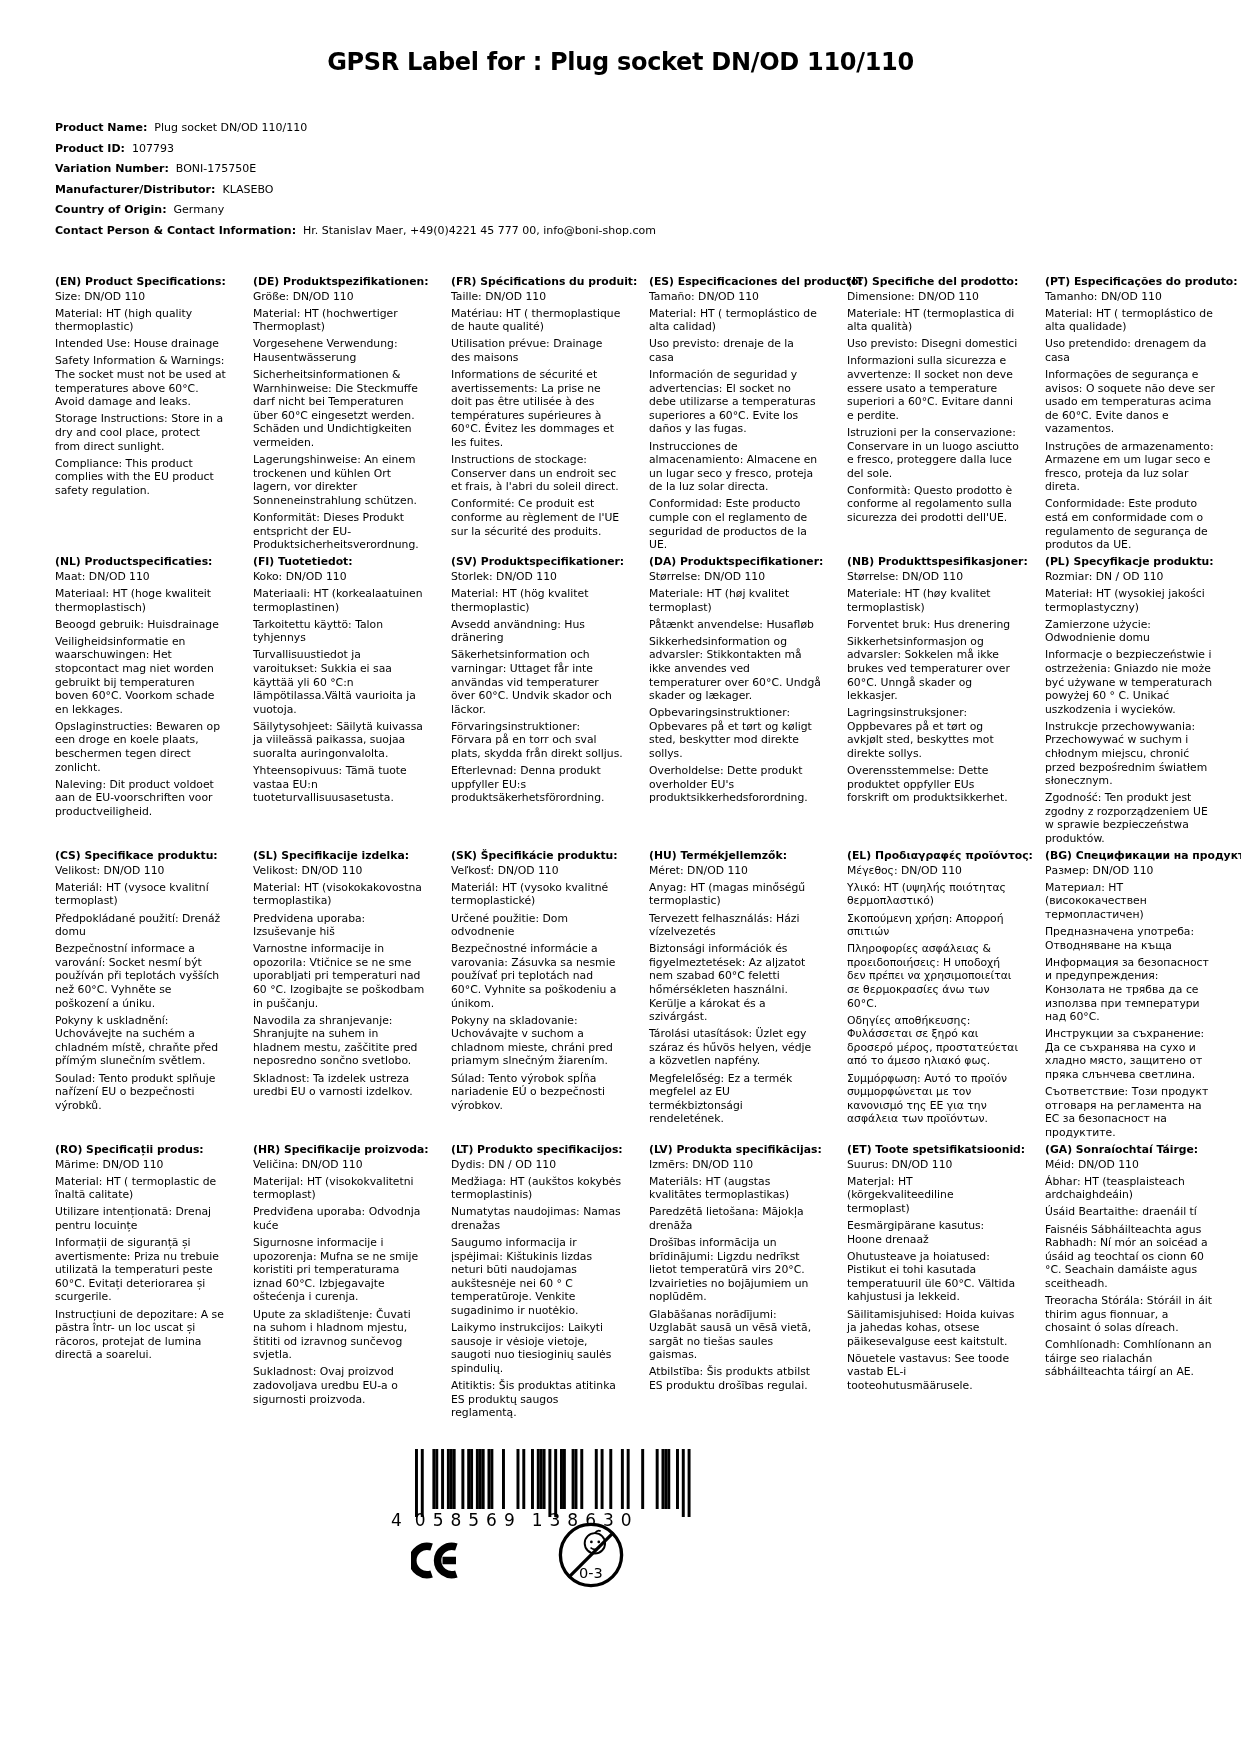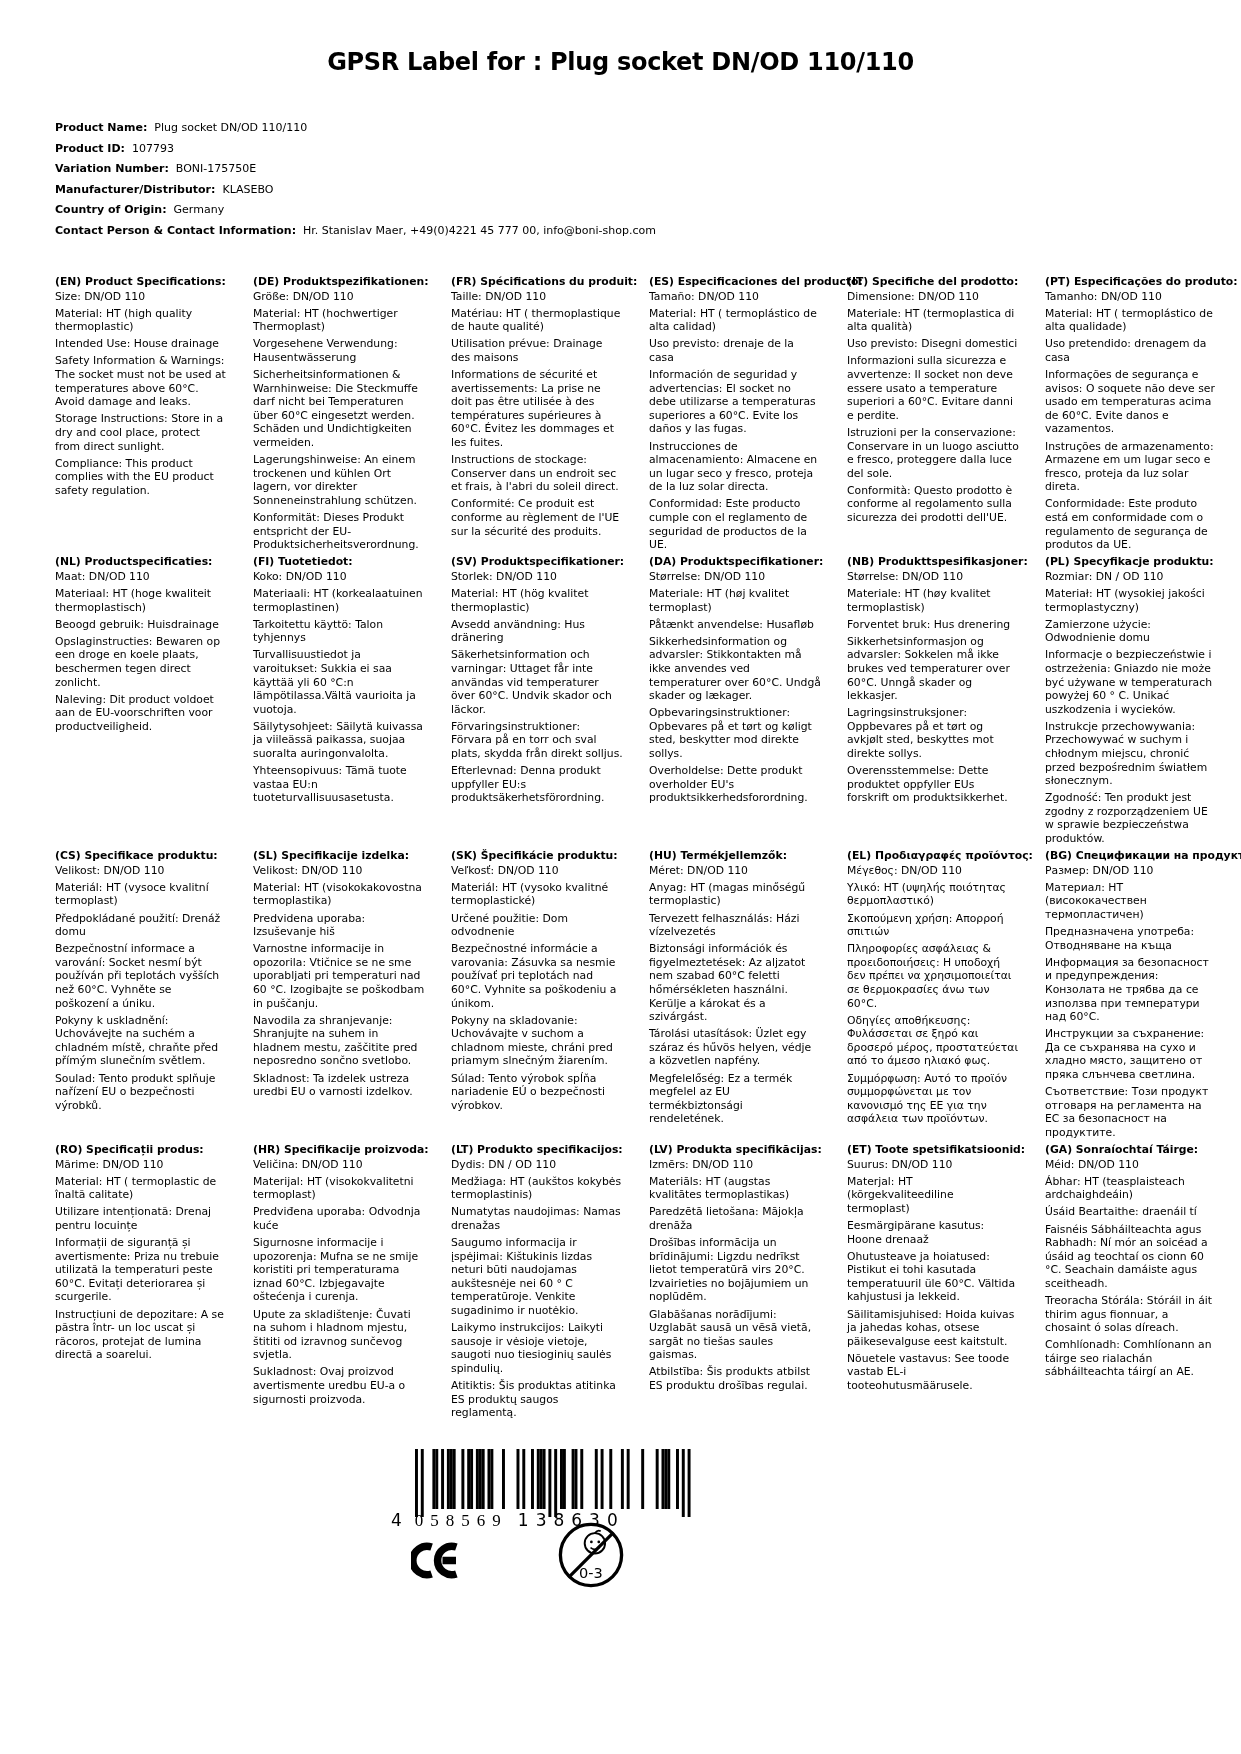--- a/index.html
+++ b/index.html
@@ -26,21 +26,21 @@
   .sblock { font-size:10.8px; line-height:13.6px; }
   .shead { font-weight:bold; white-space:nowrap; overflow:visible; margin:0 0 1px; }
   .sblock p { margin:0 0 3.5px; width:172px; overflow-wrap:break-word; }
   .bottom { position:relative; margin-top:26px; height:320px; }
   #barcode-svg { position:absolute; left:415px; top:0; }
   .barcode-digits {
     position:absolute; left:391px; top:61px;
     font-size:17px; display:flex; align-items:baseline;
   }
   .bd-first { margin-right:13px; }
-  .bd-left  { letter-spacing:7px; margin-right:10px;font-family:Liberation Serif, serif; }
+  .bd-left  { letter-spacing:7px; margin-right:10px; }
   .bd-right { letter-spacing:7px; }
   #ce-svg  { position:absolute; left:411px; top:88px; }
   #age-svg { position:absolute; left:557px; top:72px; }
 </style>
 </head>
 <body>
 
 <div class="title">GPSR Label for : Plug socket DN/OD 110/110</div>
 
 <div class="pinfo" id="product-info">
@@ -108,20 +108,21 @@
         <p>Instruções de armazenamento: Armazene em um lugar seco e fresco, proteja da luz solar direta.</p>
         <p>Conformidade: Este produto está em conformidade com o regulamento de segurança de produtos da UE.</p>
       </div>
     </div>
     <div class="srow r2">
       <div class="sblock">
         <div class="shead">(NL) Productspecificaties:</div>
         <p>Maat: DN/OD 110</p>
         <p>Materiaal: HT (hoge kwaliteit thermoplastisch)</p>
         <p>Beoogd gebruik: Huisdrainage</p>
+        <p>Veiligheidsinformatie en waarschuwingen: Het stopcontact mag niet worden gebruikt bij temperaturen boven 60°C. Voorkom schade en lekkages.</p>
         <p>Opslaginstructies: Bewaren op een droge en koele plaats, beschermen tegen direct zonlicht.</p>
         <p>Naleving: Dit product voldoet aan de EU-voorschriften voor productveiligheid.</p>
       </div>
       <div class="sblock">
         <div class="shead">(FI) Tuotetiedot:</div>
         <p>Koko: DN/OD 110</p>
         <p>Materiaali: HT (korkealaatuinen termoplastinen)</p>
         <p>Tarkoitettu käyttö: Talon tyhjennys</p>
         <p>Turvallisuustiedot ja varoitukset: Sukkia ei saa käyttää yli 60 °C:n lämpötilassa.Vältä vaurioita ja vuotoja.</p>
         <p>Säilytysohjeet: Säilytä kuivassa ja viileässä paikassa, suojaa suoralta auringonvalolta.</p>
@@ -229,21 +230,21 @@
         <p>Informații de siguranță și avertismente: Priza nu trebuie utilizată la temperaturi peste 60°C. Evitați deteriorarea și scurgerile.</p>
         <p>Instrucțiuni de depozitare: A se păstra într- un loc uscat și răcoros, protejat de lumina directă a soarelui.</p>
       </div>
       <div class="sblock">
         <div class="shead">(HR) Specifikacije proizvoda:</div>
         <p>Veličina: DN/OD 110</p>
         <p>Materijal: HT (visokokvalitetni termoplast)</p>
         <p>Predviđena uporaba: Odvodnja kuće</p>
         <p>Sigurnosne informacije i upozorenja: Mufna se ne smije koristiti pri temperaturama iznad 60°C. Izbjegavajte oštećenja i curenja.</p>
         <p>Upute za skladištenje: Čuvati na suhom i hladnom mjestu, štititi od izravnog sunčevog svjetla.</p>
-        <p>Sukladnost: Ovaj proizvod avertismente uredbu EU-a o sigurnosti proizvoda.</p>
+        <p>Sukladnost: Ovaj proizvod zadovoljava uredbu EU-a o sigurnosti proizvoda.</p>
       </div>
       <div class="sblock">
         <div class="shead">(LT) Produkto specifikacijos:</div>
         <p>Dydis: DN / OD 110</p>
         <p>Medžiaga: HT (aukštos kokybės termoplastinis)</p>
         <p>Numatytas naudojimas: Namas drenažas</p>
         <p>Saugumo informacija ir įspėjimai: Kištukinis lizdas neturi būti naudojamas aukštesnėje nei 60 ° C temperatūroje. Venkite sugadinimo ir nuotėkio.</p>
         <p>Laikymo instrukcijos: Laikyti sausoje ir vėsioje vietoje, saugoti nuo tiesioginių saulės spindulių.</p>
         <p>Atitiktis: Šis produktas atitinka ES produktų saugos reglamentą.</p>
       </div>

